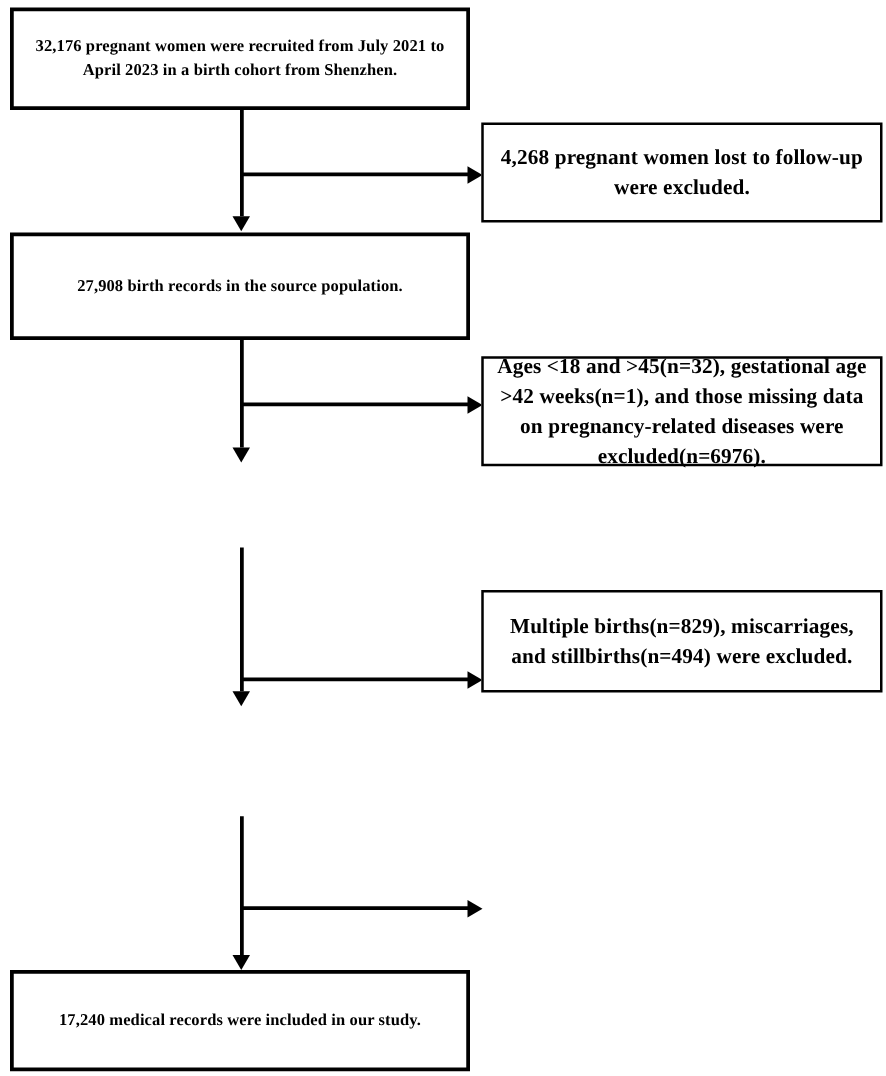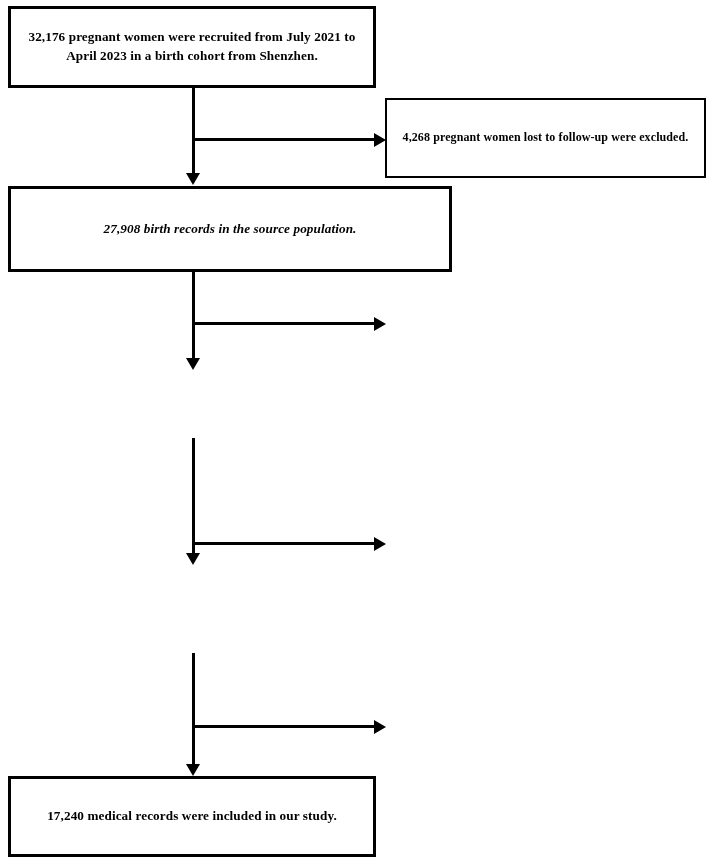--- a/index.html
+++ b/index.html
@@ -26,21 +26,21 @@
     justify-content: center;
     text-align: center;
     color: #000000;
     font-weight: bold;
     font-size: 13.2px;
     line-height: 1.42;
     letter-spacing: 0.1px;
   }
   .box.exclusion {
     border-width: 2px;
-    font-size: 12px;
+    font-size: 17px;
   }
   .box .txt {
     display: block;
     padding: 0 10px;
     width: 100%;
   }
   
   .vline {
     position: absolute;
     width: 3px;
@@ -79,36 +79,42 @@
 
   <div class="vline" style="left:192px; top:88px; height:85px;"></div>
   <div class="arrow-down" style="left:186px; top:173px;"></div>
   <div class="hline" style="left:192px; top:138px; width:186px;"></div>
   <div class="arrow-right" style="left:374px; top:133px;"></div>
 
   <div class="box exclusion" style="left:385px; top:98px; width:321px; height:80px;">
     <span class="txt">4,268 pregnant women lost to follow-up were excluded.</span>
   </div>
 
-  <div class="box" style="left:8px; top:186px; width:444px; height:86px;font-style:italic;">
+  <div class="box" style="left:8px; top:186px; width:368px; height:86px;">
     <span class="txt">27,908 birth records in the source population.</span>
   </div>
 
   <div class="vline" style="left:192px; top:272px; height:86px;"></div>
   <div class="arrow-down" style="left:186px; top:358px;"></div>
   <div class="hline" style="left:192px; top:322px; width:186px;"></div>
   <div class="arrow-right" style="left:374px; top:317px;"></div>
 
+  <div class="box exclusion" style="left:385px; top:285px; width:321px; height:88px;">
+    <span class="txt">Ages &lt;18 and &gt;45(n=32), gestational age &gt;42 weeks(n=1), and those missing data on pregnancy-related diseases were excluded(n=6976).</span>
+  </div>
 
 
   <div class="vline" style="left:192px; top:438px; height:115px;"></div>
   <div class="arrow-down" style="left:186px; top:553px;"></div>
   <div class="hline" style="left:192px; top:542px; width:186px;"></div>
   <div class="arrow-right" style="left:374px; top:537px;"></div>
 
+  <div class="box exclusion" style="left:385px; top:472px; width:321px; height:82px;">
+    <span class="txt">Multiple births(n=829), miscarriages, and stillbirths(n=494) were excluded.</span>
+  </div>
 
 
   <div class="vline" style="left:192px; top:653px; height:111px;"></div>
   <div class="arrow-down" style="left:186px; top:764px;"></div>
   <div class="hline" style="left:192px; top:725px; width:186px;"></div>
   <div class="arrow-right" style="left:374px; top:720px;"></div>
 
 
   <div class="box" style="left:8px; top:776px; width:368px; height:81px;">
     <span class="txt">17,240 medical records were included in our study.</span>

